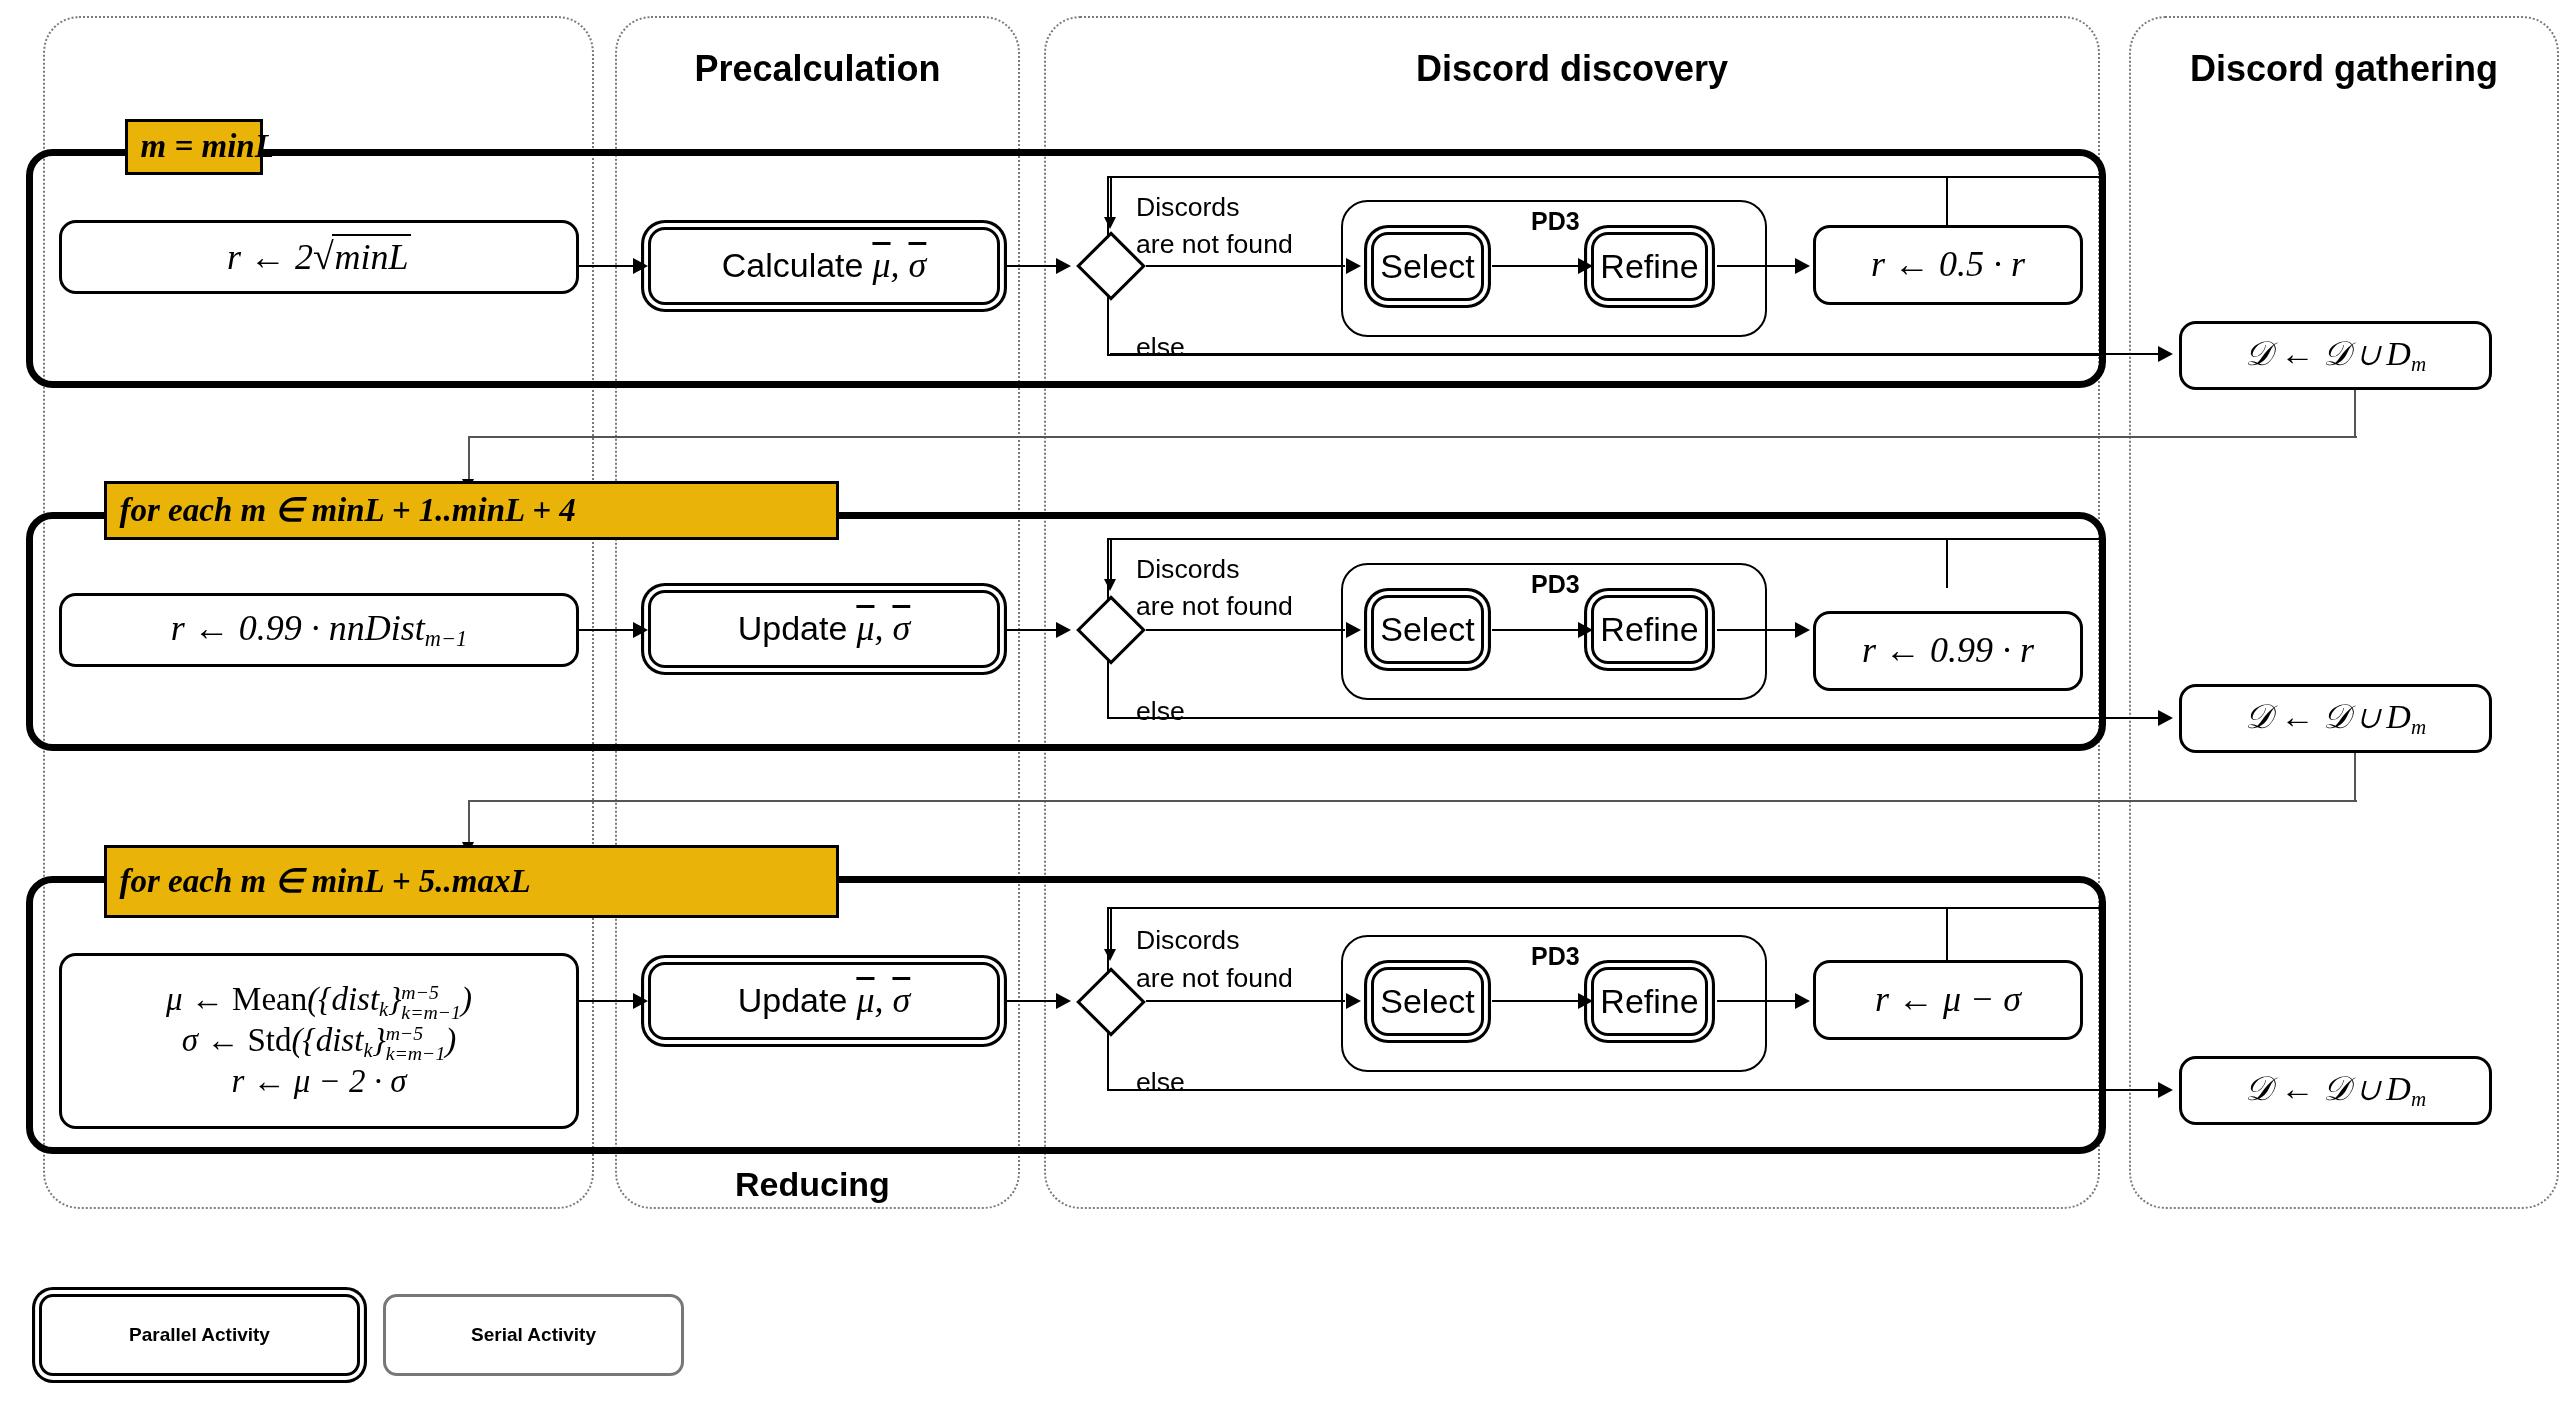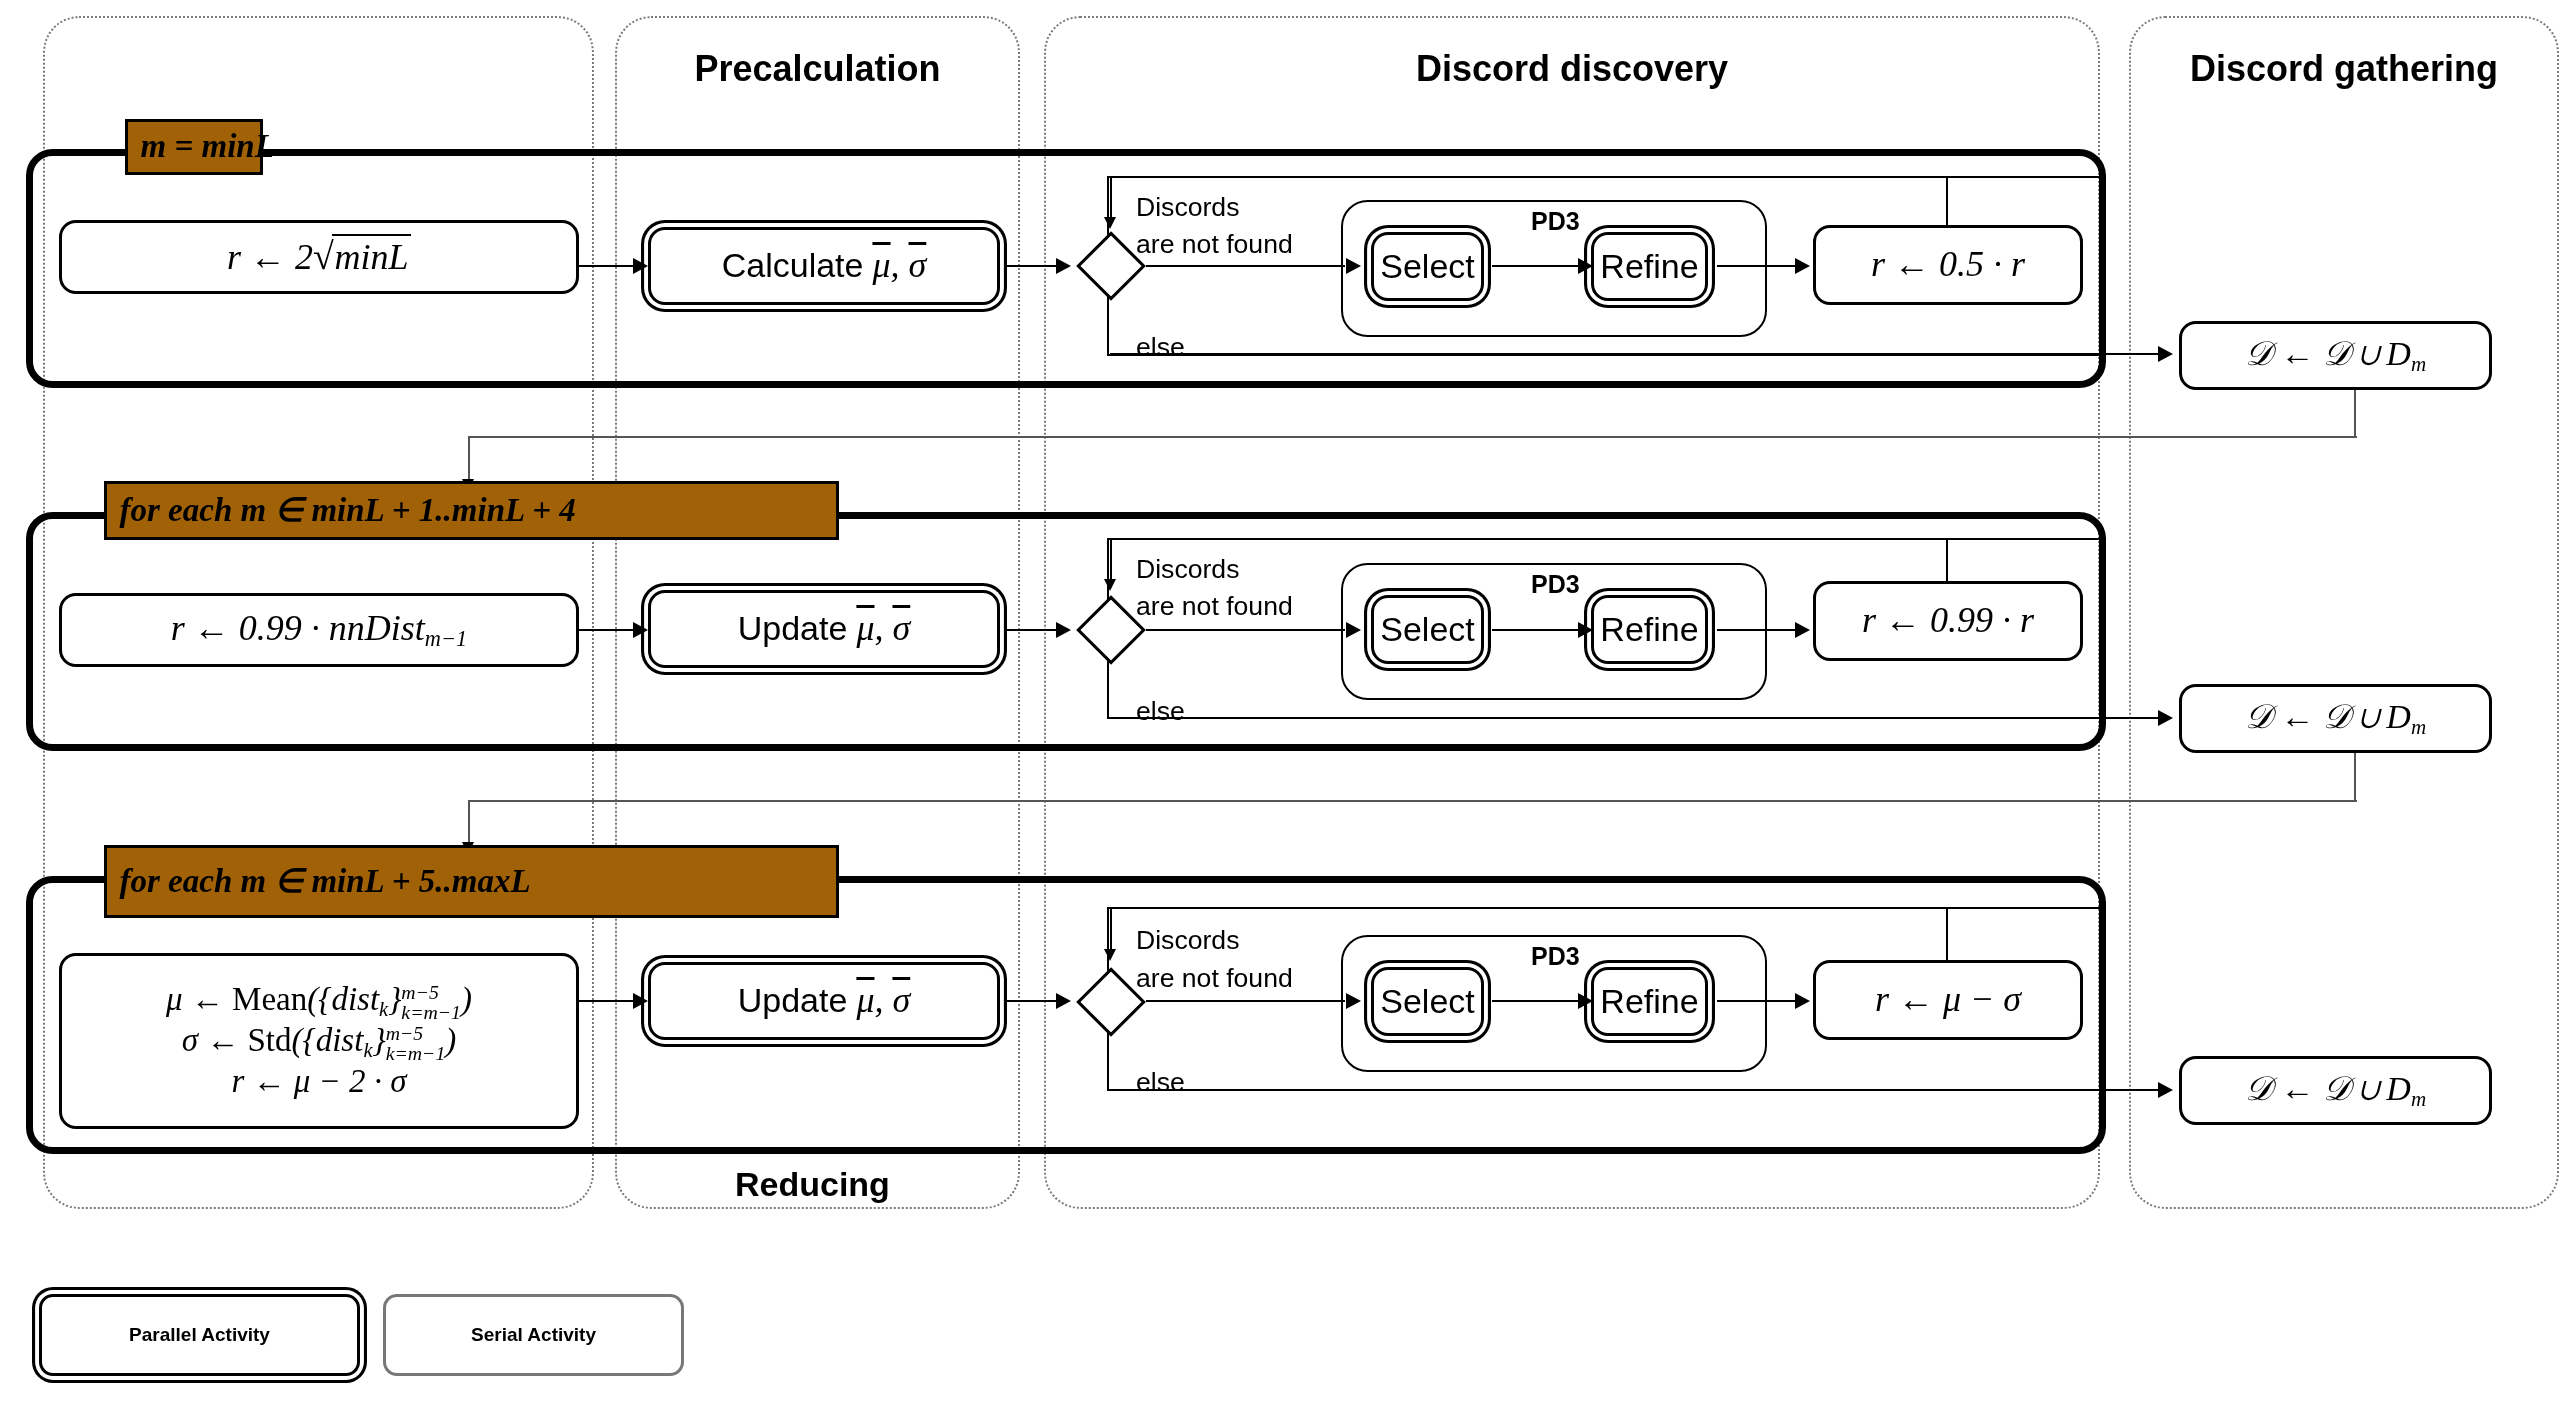--- a/index.html
+++ b/index.html
@@ -35,21 +35,21 @@
   .loop{
     position:absolute;
     border:7px solid #000;
     border-radius:26.6px;
     box-sizing:border-box;
     background:transparent;
   }
   
   .loop-label{
     position:absolute;
-    background:#a16207;
+    background:#eab308;
     border:3.1px solid #000;
     box-sizing:border-box;
     display:flex;
     align-items:center;
     justify-content:flex-start;
     padding:0 12.5px;
     font-size:34px;
     font-weight:bold;
     white-space:nowrap;
     color:#000;
@@ -336,21 +336,21 @@
   <div class="act parallel" style="left:1591px; top:595px; width:117px; height:69px;">
     <span style="font-family:'Liberation Sans',sans-serif;font-size:34px;">Refine</span>
   </div>
 
   <div class="hline" style="left:1492px; top:629px; width:86px;"></div>
   <div class="arrow-r" style="left:1578px; top:622px;"></div>
 
   <div class="hline" style="left:1717px; top:629px; width:78px;"></div>
   <div class="arrow-r" style="left:1795px; top:622px;"></div>
 
-  <div class="act" style="left:1813px; top:581px; width:270px; height:80px;">
+  <div class="act" style="left:1813px; top:611px; width:270px; height:80px;">
     <span class="math">
       r&nbsp;←&nbsp;0.99&nbsp;·&nbsp;r
     </span>
   </div>
 
   <div class="vline" style="left:1946px; top:540px; height:48px;"></div>
 
   <div class="hline" style="left:1110px; top:717px; width:1048px;"></div>
   <div class="arrow-r" style="left:2158px; top:710px;"></div>
 

